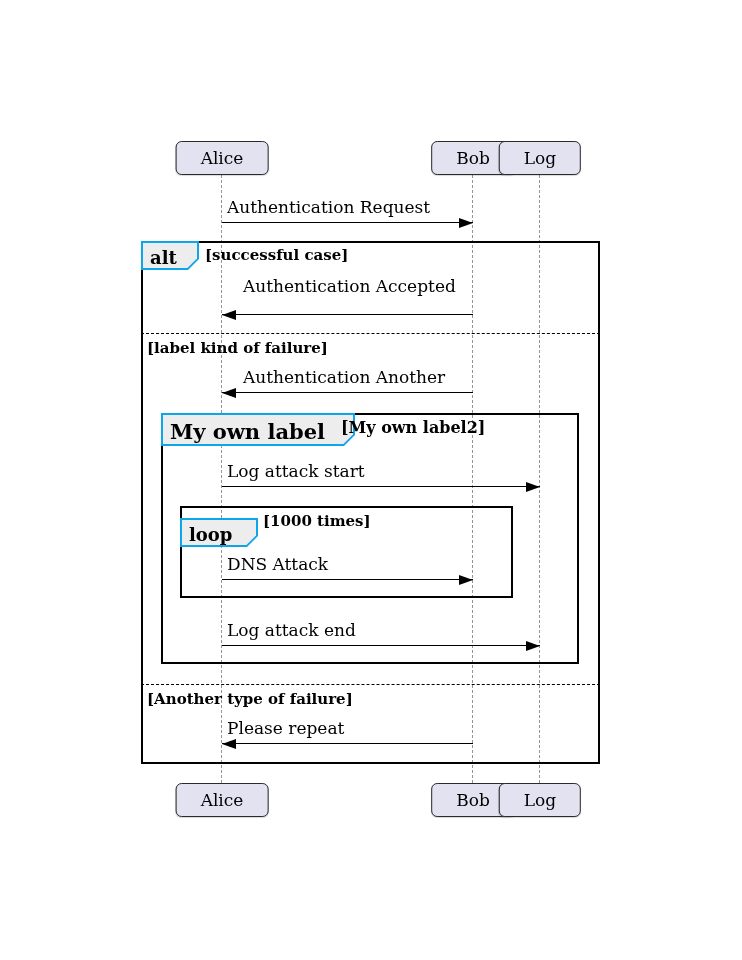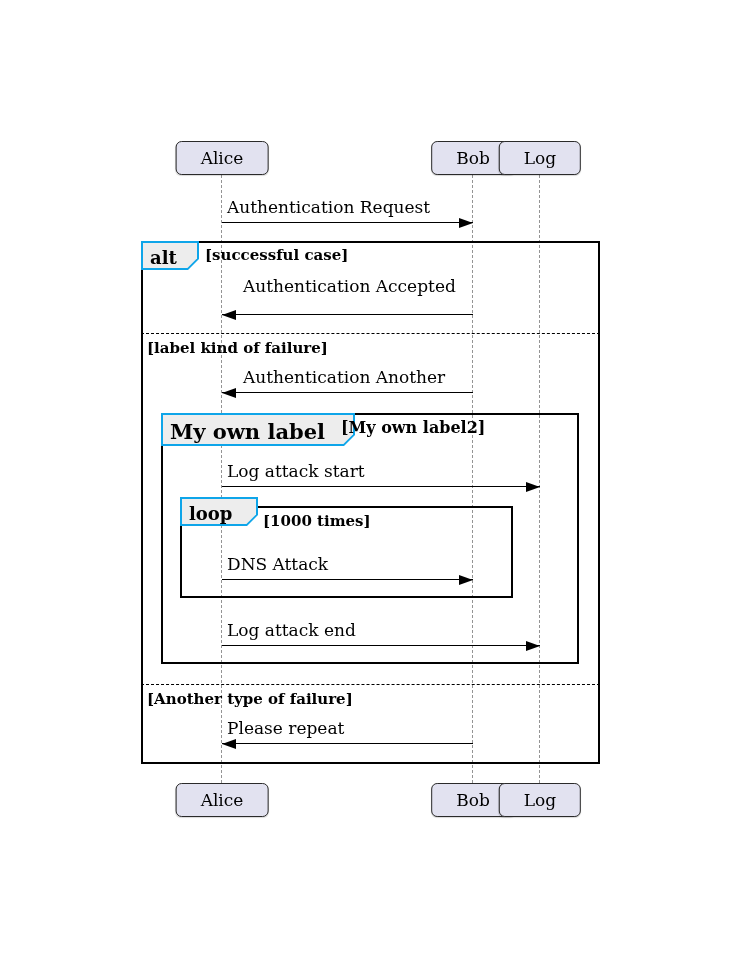--- a/index.html
+++ b/index.html
@@ -76,21 +76,21 @@
   <div class="guard" style="left:147px;top:690px;">[Another type of failure]</div>
 
   <div class="frame" style="left:161px;top:413px;width:418px;height:251px;"></div>
   <div class="tab" style="left:161px;top:413px;width:194px;height:33px;">
     <div class="tab-fill"></div>
     <span class="tab-label" style="font-size:21px;">My own label</span>
   </div>
   <div class="guard" style="left:341px;top:418px;font-size:16px;">[My own label2]</div>
 
   <div class="frame" style="left:180px;top:506px;width:333px;height:92px;"></div>
-  <div class="tab" style="left:180px;top:497px;width:78px;height:29px;">
+  <div class="tab" style="left:180px;top:518px;width:78px;height:29px;">
     <div class="tab-fill"></div>
     <span class="tab-label" style="font-size:18px;">loop</span>
   </div>
   <div class="guard" style="left:263px;top:512px;">[1000 times]</div>
 
   <div class="msg-label" style="left:227px;top:196px;">Authentication Request</div>
   <div class="msg-line" style="left:222px;top:222px;width:251px;"></div>
   <div class="head right" style="left:459px;top:218px;"></div>
 
   <div class="msg-label" style="left:243px;top:275px;">Authentication Accepted</div>

